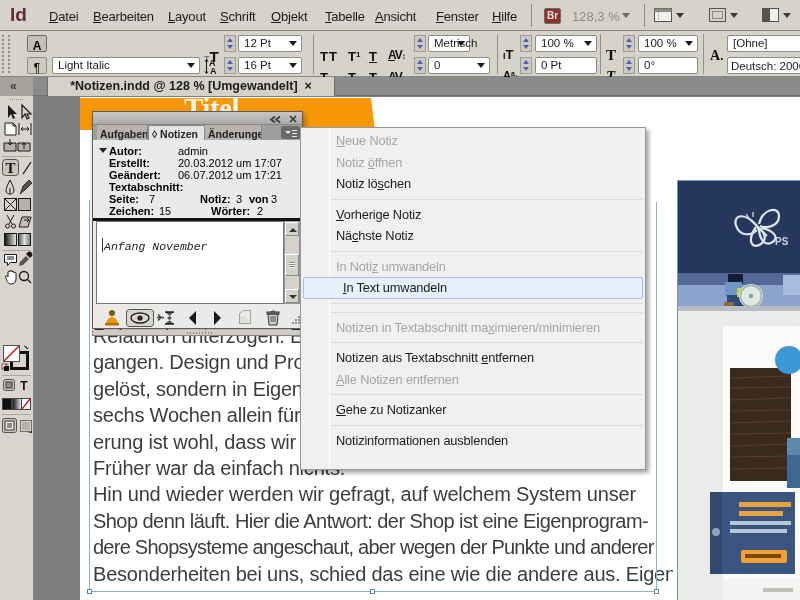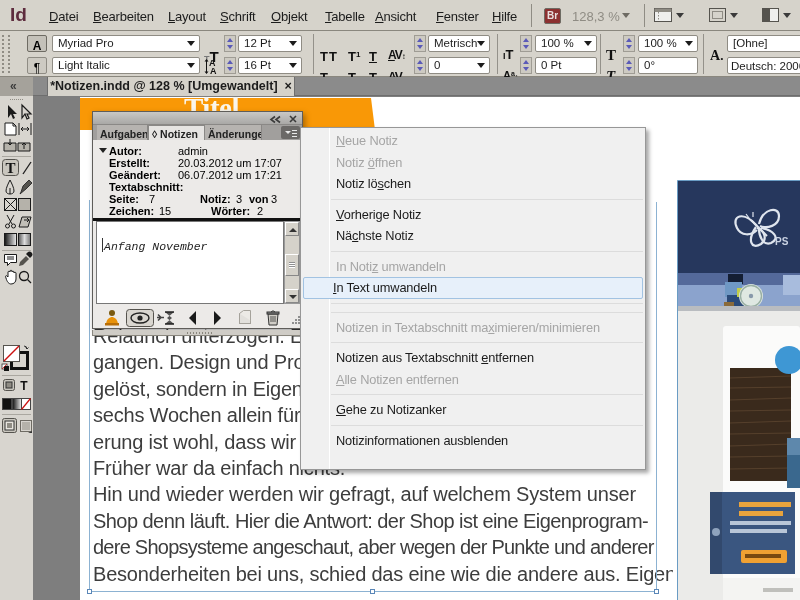--- a/index.html
+++ b/index.html
@@ -24,21 +24,21 @@
 .fld .da { position:absolute; right:4px; top:5px; width:0; height:0; border-left:4px solid transparent; border-right:4px solid transparent; border-top:5px solid #1c1c1c; }
 .spin { position:absolute; width:12px; height:17px; border:1px solid #9f9c94; background:#cdcac2; }
 .spin:before { content:""; position:absolute; left:2px; top:2px; border-left:3px solid transparent; border-right:3px solid transparent; border-bottom:4px solid #5a5ab8; }
 .spin:after { content:""; position:absolute; left:2px; bottom:2px; border-left:3px solid transparent; border-right:3px solid transparent; border-top:4px solid #5a5ab8; }
 .glyph { position:absolute; font-weight:bold; color:#111;margin-top:11px; }
 .vsep { position:absolute; width:1px; background:#b9b6ae; border-left:1px solid #94918a; }
 
 
 #tabbar { left:0; top:77px; width:800px; height:19px; background:#8b8b8b; border-bottom:1px solid #6e6e6e; }
 #dockhead { position:absolute; left:0; top:0; width:33px; height:19px; background:#a5a29b; }
-#doctab { position:absolute; left:47px; top:0; width:248px; height:19px; background:#d5d2ca; border-left:1px solid #6e6e6e; border-right:1px solid #6e6e6e; font-size:12.5px; font-weight:bold; color:#1c1c1c; text-align:center; line-height:18px; }
+#doctab { position:absolute; left:47px; top:0; width:288px; height:19px; background:#d5d2ca; border-left:1px solid #6e6e6e; border-right:1px solid #6e6e6e; font-size:12.5px; font-weight:bold; color:#1c1c1c; text-align:center; line-height:18px; }
 
 
 #tools { left:0; top:96px; width:33px; height:504px; background:#d8d5cf; border-right:1px solid #a5a29b; }
 
 
 #page { left:80px; top:97px; width:720px; height:503px; background:#fff; }
 #orange { position:absolute; left:0px; top:1px; width:291px; height:32px; background:#f99806; }
 #orange:after { content:""; position:absolute; right:-4px; top:0; border-bottom:32px solid #f99806; border-right:4px solid transparent; }
 #titel { position:absolute; left:104px; top:-5px; font-size:29px; letter-spacing:-0.5px; font-weight:bold; color:#faf6ec; font-family:"Liberation Serif",serif; }
 #dtext { position:absolute; left:13px; top:226px; width:580px; font-size:20px; line-height:26.4px; color:#3d3d3d; white-space:nowrap; overflow:hidden; letter-spacing:-0.2px; }
@@ -57,21 +57,21 @@
 #nwhite { position:absolute; left:3px; top:109px; width:188px; height:83px; background:#fff; border:1px solid #777; }
 #nscroll { position:absolute; left:191px; top:109px; width:16px; height:83px; background:#d5d2ca; border:1px solid #999; }
 #nicons { position:absolute; left:0; top:196px; width:209px; height:20px; }
 #nstrip { position:absolute; left:92px; top:330px; width:213px; height:6px; background:#cfccc6; border:1px solid #8a877e; border-top:none; }
 
 
 #cmenu { left:300px; top:127px; width:346px; height:343px; background:#f0f0f0; border:1px solid #979797; box-shadow:3px 3px 4px rgba(0,0,0,0.35); padding-top:2px; }
 #cmenu .gut { position:absolute; left:28px; top:0; width:1px; height:100%; background:#e2e2e2; border-right:1px solid #fff; }
 .mitem { position:relative; height:21.5px; font-size:12.8px; letter-spacing:-0.15px; color:#1b1b1b; padding-left:35px; line-height:21.5px; }
 .mitem.dis { color:#a5a5a5; }
-.mitem.hl { background:#e7f0fa; border:1px solid #a2c3e2; border-radius:2px; margin:0 2px; padding-left:29px; line-height:19.5px; }
+.mitem.hl { background:#e7f0fa; border:1px solid #a2c3e2; border-radius:2px; margin:0 2px; padding-left:39px; line-height:19.5px; }
 .msep { height:9px; position:relative; }
 .msep:after { content:""; position:absolute; left:30px; right:2px; top:4px; height:1px; background:#dcdcdc; }
 </style>
 </head>
 <body>
 <div id="app">
 
 <div class="abs" id="page">
   <div id="orange"></div>
   <div id="titel">Titel</div>
@@ -198,21 +198,20 @@
       <path d="M23 6 l4 5 l4-5 z" fill="#3a3a3a"></path>
     </g>
   </svg>
 </div>
 
 <div class="abs" id="cpanel">
   <div style="position:absolute;left:2px;top:4px;width:8px;height:38px;border-left:2px dotted #8f8c84;border-right:2px dotted #8f8c84"></div>
   <div class="cpbtn" style="left:27px;top:4px;border-color:#6e6b63;background:#c4c1b9"><span style="font-size:12px;font-weight:bold">A</span></div>
   <div class="cpbtn" style="left:27px;top:26px"><span style="font-size:12px">¶</span></div>
 
-  <div class="fld" style="left:52px;top:4px;width:148px">Myriad Pro<span class="da"></span></div>
   <div class="fld" style="left:52px;top:26px;width:148px">Light Italic<span class="da"></span></div>
 
   <div class="glyph" style="left:204px;top:6px;font-size:15px"><span style="font-size:9px;color:#777">T</span>T</div>
   <svg style="position:absolute;left:203px;top:27px" width="18" height="17">
         <text x="6" y="8" font-size="9" font-weight="bold" fill="#111">A</text>
         <text x="7" y="16" font-size="9" font-weight="bold" fill="#111">A</text>
         <line x1="3.5" y1="2" x2="3.5" y2="15" stroke="#111"></line>
         <path d="M3.5 1 l-2 2.5 h4 z M3.5 16 l-2-2.5 h4 z" fill="#111"></path>
       </svg>
   <div class="spin" style="left:224px;top:4px"></div>
@@ -225,21 +224,21 @@
   <div class="glyph" style="left:348px;top:7px;font-size:13px">T<span style="font-size:8px;vertical-align:4px">1</span></div>
   <div class="glyph" style="left:369px;top:7px;font-size:13px;text-decoration:underline">T</div>
   <div class="glyph" style="left:320px;top:28px;font-size:13px">T<span style="font-size:9px">r</span></div>
   <div class="glyph" style="left:348px;top:28px;font-size:13px">T<span style="font-size:8px;vertical-align:-2px">1</span></div>
   <div class="glyph" style="left:369px;top:28px;font-size:13px;text-decoration:line-through">T</div>
 
   <div class="glyph" style="left:388px;top:6px;font-size:12px;letter-spacing:-1px"><span style="text-decoration:underline">A</span>V<span style="font-size:8px">↕</span></div>
   <div class="glyph" style="left:388px;top:28px;font-size:12px;letter-spacing:-1px;text-decoration:underline">AV</div>
   <div class="spin" style="left:414px;top:4px"></div>
   <div class="spin" style="left:414px;top:26px"></div>
-  <div class="fld" style="left:428px;top:4px;width:62px">Metrisch<span class="da"></span></div>
+  <div class="fld" style="left:428px;top:4px;width:42px">Metrisch<span class="da"></span></div>
   <div class="fld" style="left:428px;top:26px;width:62px">0<span class="da"></span></div>
 
   <div class="vsep" style="left:497px;top:3px;height:40px"></div>
   <div class="glyph" style="left:503px;top:5px;font-size:13px"><span style="font-size:9px">I</span>T</div>
   <div class="glyph" style="left:503px;top:27px;font-size:11px">A<span style="font-size:7px;vertical-align:3px">a</span><span style="font-size:7px">↑</span></div>
   <div class="spin" style="left:520px;top:4px"></div>
   <div class="spin" style="left:520px;top:26px"></div>
   <div class="fld" style="left:535px;top:4px;width:62px">100 %<span class="da"></span></div>
   <div class="fld" style="left:535px;top:26px;width:62px">0 Pt</div>
 

